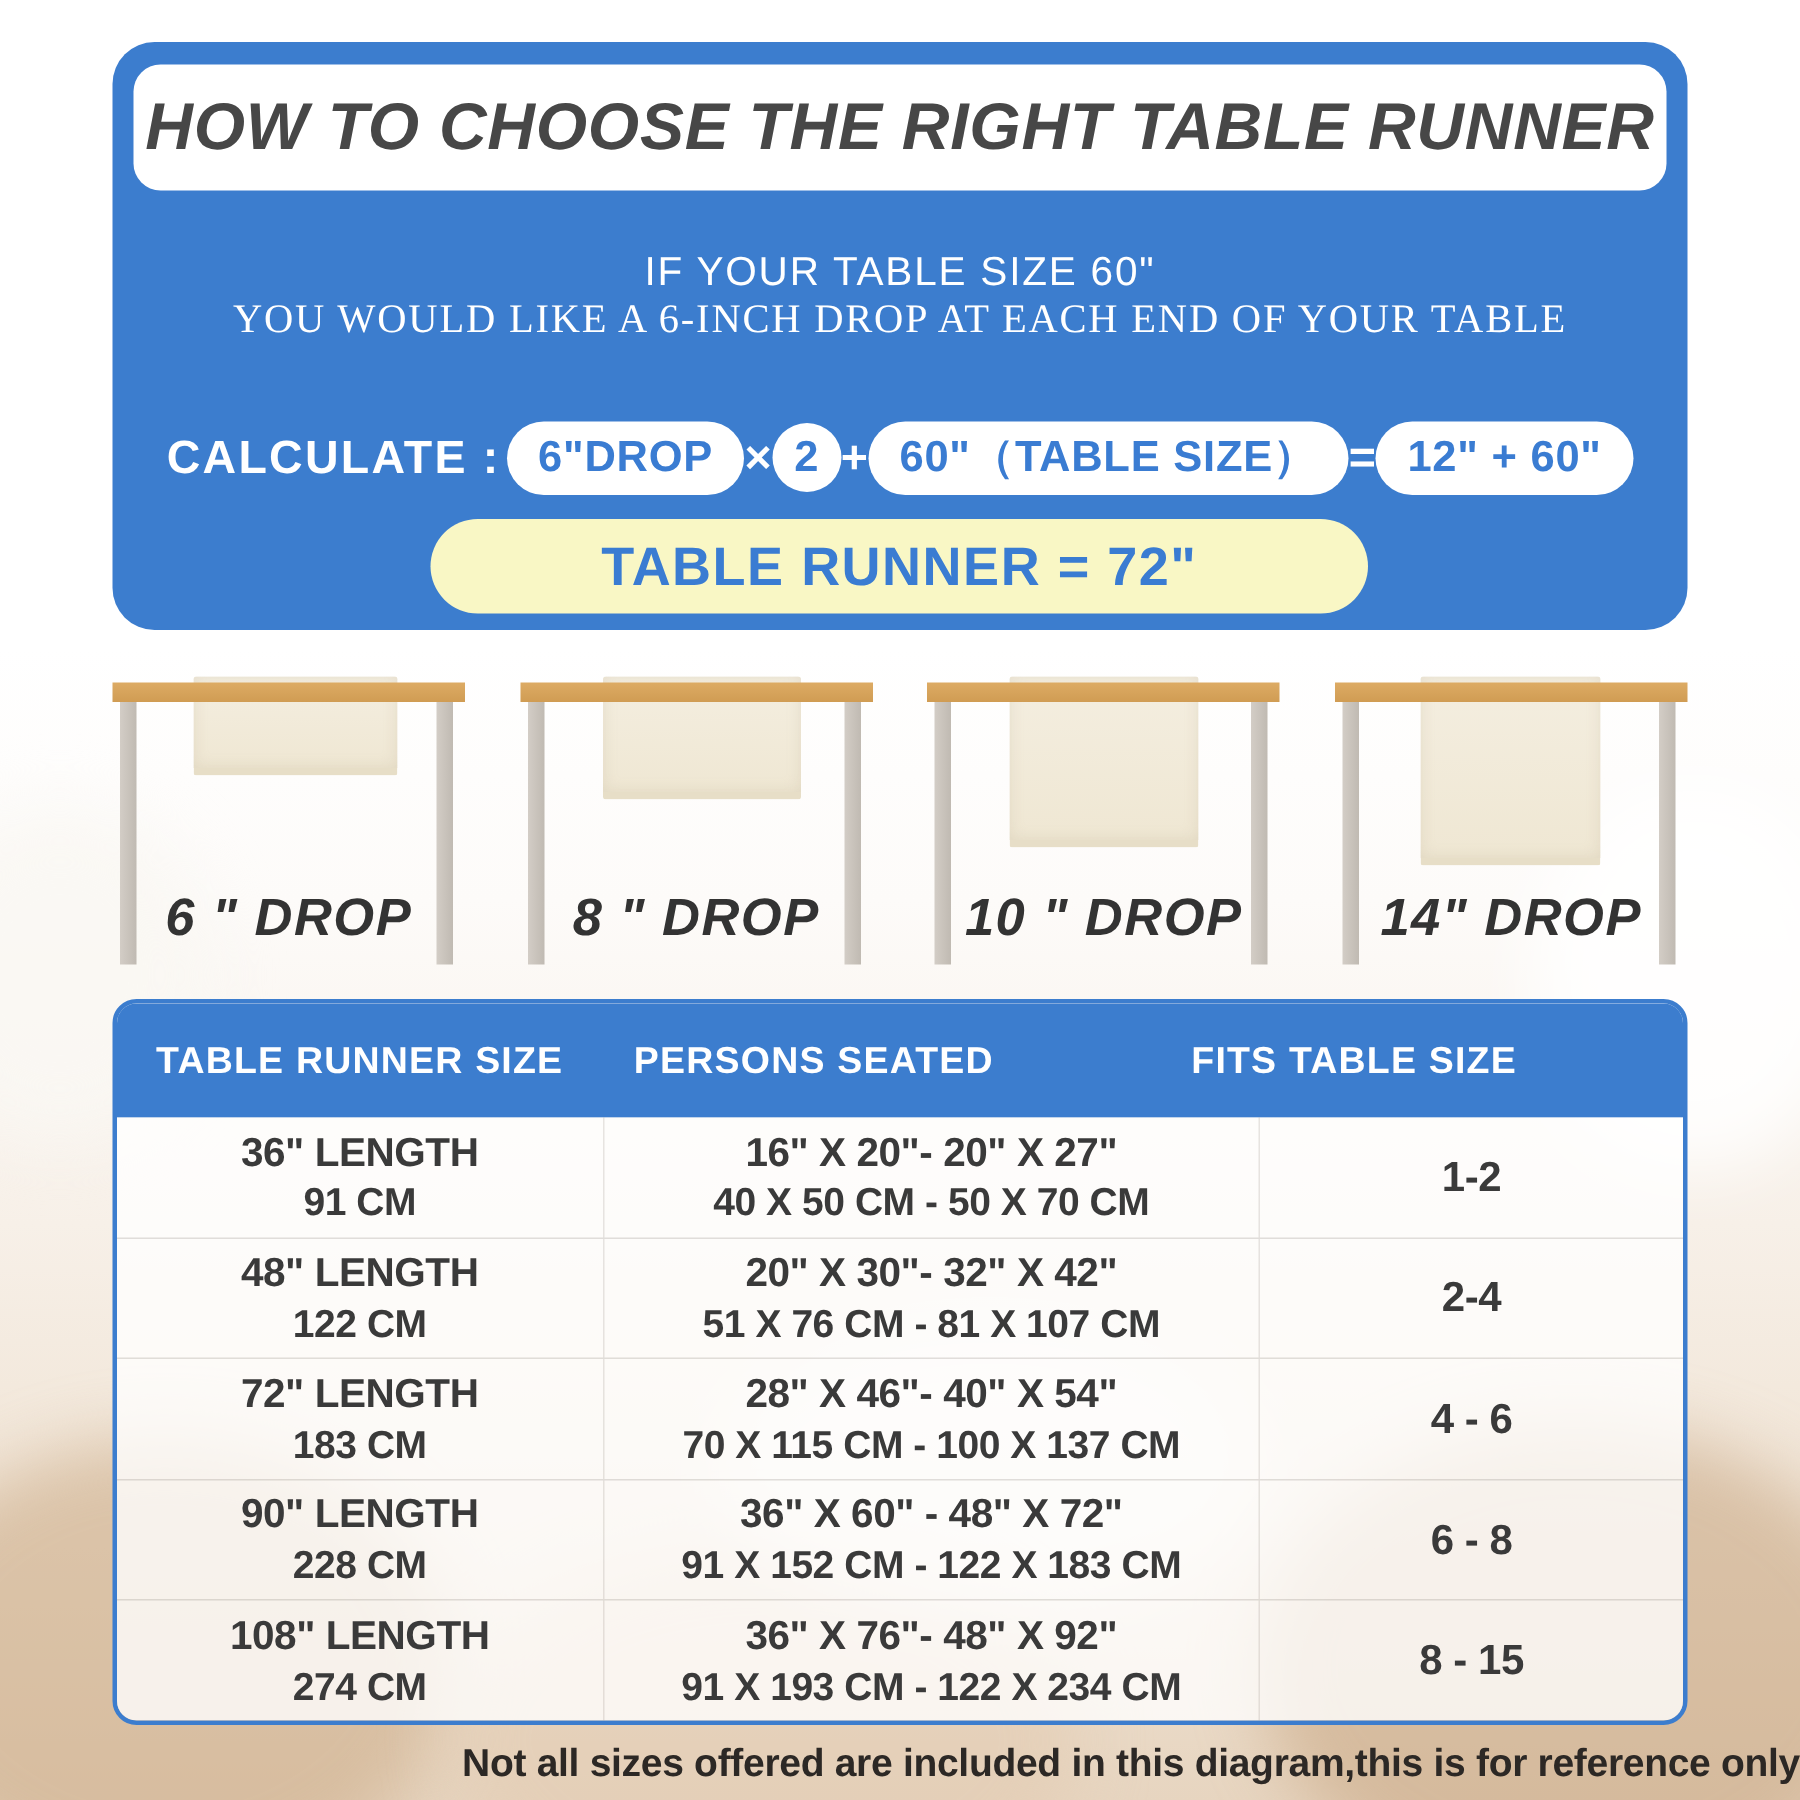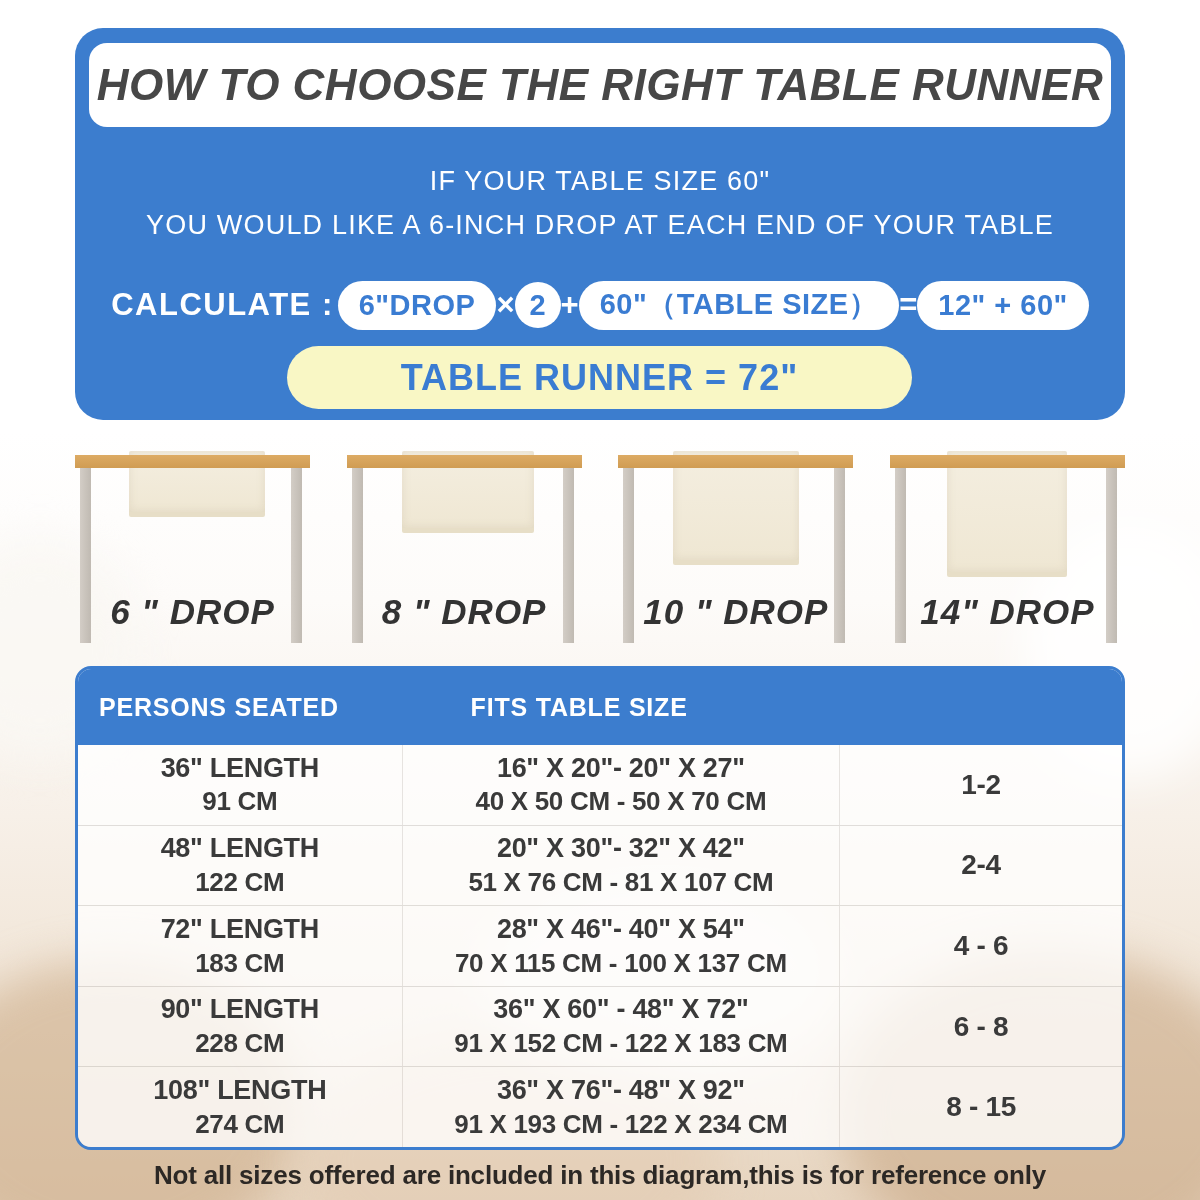--- a/index.html
+++ b/index.html
@@ -43,21 +43,21 @@
     background:#ffffff;border-radius:18px;
     display:flex;align-items:center;justify-content:center;
   }
   .page-title{
     font-size:44px;font-weight:bold;font-style:italic;color:var(--title_ink);
     letter-spacing:.5px;white-space:nowrap;
   }
   .subtitle{position:absolute;left:0;right:0;top:116px;text-align:center;color:#fff;}
   .subtitle .line{font-size:27px;letter-spacing:1.2px;line-height:1.0;}
   .subtitle .line.l1{margin-top:24px;}
-  .subtitle .line.l2{margin-top:17px;}
+  .subtitle .line.l2{margin-top:4px;font-family:Liberation Serif, serif;}
   .calc-row{
     position:absolute;left:0;right:0;top:252px;height:50px;
     display:flex;align-items:center;justify-content:center;
   }
   .calc-label{font-size:31px;font-weight:bold;color:#fff;letter-spacing:1.5px;margin-right:4px;}
   .pill{
     background:#fff;color:var(--pill_text_blue);
     font-size:29px;font-weight:bold;letter-spacing:.5px;
     height:49px;display:flex;align-items:center;justify-content:center;
     padding:0 21px;border-radius:26px;white-space:nowrap;
@@ -131,21 +131,21 @@
   .t-cell{
     display:flex;flex-direction:column;align-items:center;justify-content:center;
     color:var(--table_ink);letter-spacing:-.3px;
   }
   .t-cell.c2{border-left:1px solid rgba(125,115,105,.18);border-right:1px solid rgba(125,115,105,.18);}
   .t-cell .ln1{font-size:27px;font-weight:bold;line-height:1.25;}
   .t-cell .ln2{font-size:26px;font-weight:bold;line-height:1.25;}
   .t-cell .persons{font-size:28px;font-weight:bold;}
 
   .footer-note{
-    position:absolute;left:0;right:0;top:1160px;text-align:center;
+    position:absolute;left:0;right:0;top:1160px;text-align:right;
     font-size:26px;font-weight:bold;color:var(--footer_ink);letter-spacing:-.2px;
   }
 </style>
 </head>
 <body>
 
 <div class="page">
 
   <div class="blob b1"></div>
   <div class="blob b2"></div>
@@ -201,20 +201,21 @@
       <div class="runner-cloth"></div>
       <div class="tabletop"></div>
       <div class="leg left"></div>
       <div class="leg right"></div>
       <div class="drop-label">14" DROP</div>
     </div>
   </div>
 
   <div class="size-table">
     <div class="st-header">
+      <div class="hcell c1">TABLE RUNNER SIZE</div>
       <div class="hcell c3">PERSONS SEATED</div>
       <div class="hcell c2">FITS TABLE SIZE</div>
     </div>
     <div class="st-body">
         <div class="t-row">
       <div class="t-cell c1">
         <div class="ln1">36" LENGTH</div>
         <div class="ln2">91 CM</div>
       </div>
       <div class="t-cell c2">

